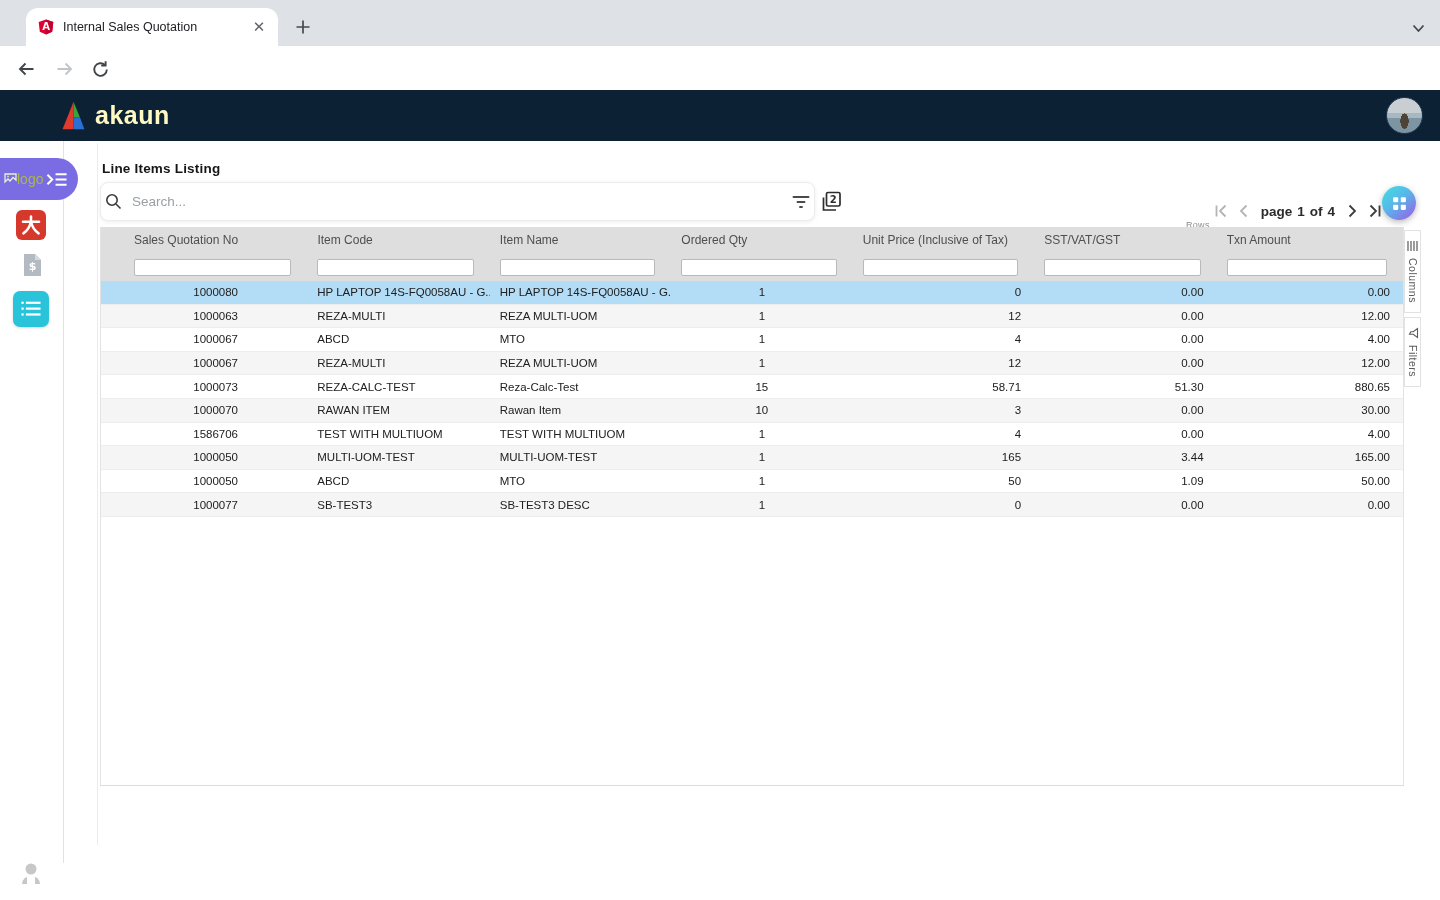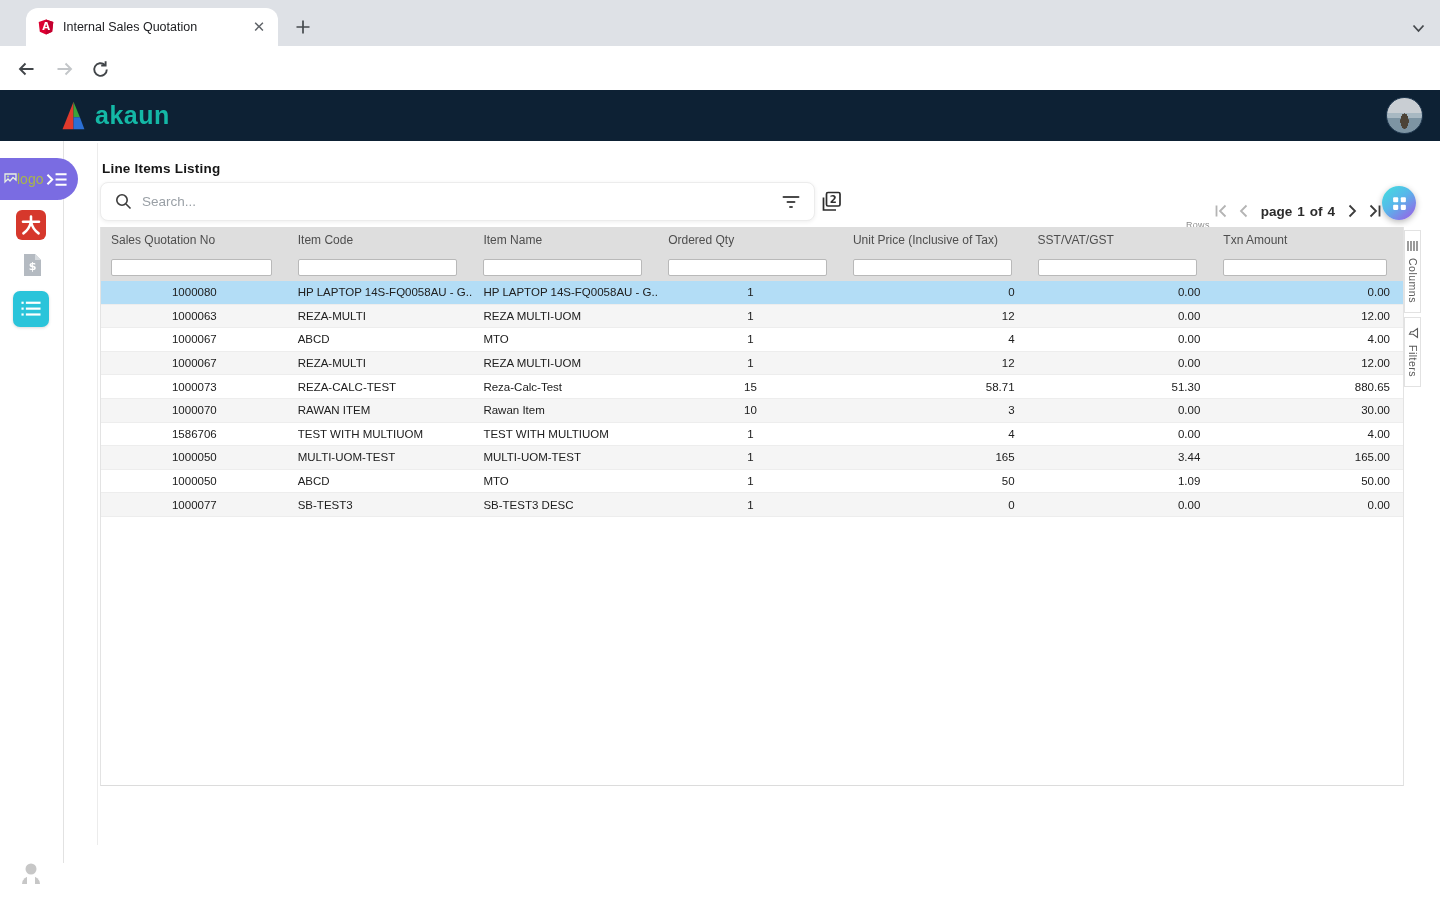--- a/index.html
+++ b/index.html
@@ -28,21 +28,21 @@
   #urltext { font-size:15px; color:#202124; margin-left:9px; white-space:nowrap; letter-spacing:.1px; }
   .url-icons { margin-left:auto; display:flex; align-items:center; gap:21px; }
   .chrome-right { position:absolute; top:51px; display:flex; align-items:center; gap:19px; left:1300px; }
   #profile-badge { width:25px; height:25px; border-radius:50%; background:var(--profile-blue);
     color:#fff; font-size:12.5px; font-weight:700; display:flex; align-items:center; justify-content:center; }
 
   
   #appbar { position:absolute; left:0; top:90px; width:1440px; height:51px; background:var(--navbar-bg);
     display:flex; align-items:center; }
   #brand { display:flex; align-items:center; gap:7px; margin-left:59px; }
-  #brand .brandname { color:#14b8a6; font-size:25px; font-weight:700; letter-spacing:.5px; }
+  #brand .brandname { color:#fef9c3; font-size:25px; font-weight:700; letter-spacing:.5px; }
   #appbar-avatar { position:absolute; right:17px; top:7px; width:37px; height:37px; border-radius:50%;
     overflow:hidden; border:1px solid #233b52;
     background:
       radial-gradient(ellipse 7px 13px at 50% 66%, #4d4337 0 58%, rgba(0,0,0,0) 60%),
       linear-gradient(#c9ced3 0 44%, #a8b8c2 44% 58%, #7d94a3 58% 100%); }
 
   
   #sidebar-border { position:absolute; left:63px; top:141px; height:722px; width:0;
     border-left:1px solid #e2e2e2; }
   #logo-pill { position:absolute; left:0; top:158px; width:78px; height:42px; background:var(--purple);
@@ -56,21 +56,21 @@
     box-shadow:0 1px 3px rgba(0,0,0,.15); }
   #person-icon { left:20px; top:861px; width:22px; height:24px; }
 
   
   #content-edge { position:absolute; left:97px; top:143px; height:702px; width:0;
     border-left:1px solid #ececec; }
   #page-title { position:absolute; left:102px; top:161px; font-size:13.5px; font-weight:600;
     color:#161616; letter-spacing:.2px; }
   #search-card { position:absolute; left:100px; top:182px; width:715px; height:39px; background:#fff;
     border:1px solid #ececec; border-radius:8px; box-shadow:0 1px 4px rgba(0,0,0,.07);
-    display:flex; align-items:center; padding:0 14px; }
+    display:flex; align-items:center; padding:0 4px; }
   #search-input { border:none; outline:none; flex:1; font-size:13.5px; color:#333; margin-left:10px;
     font-family:inherit; background:transparent; }
   #search-input::placeholder { color:#9aa0a6; }
   #pages-icon { position:absolute; left:819px; top:190px; width:24px; height:24px; }
 
   #rows-group { position:absolute; left:1186px; top:185px; width:48px; }
   #rows-label { font-size:9px; color:#8d8d8d; letter-spacing:.3px;margin-top:35px; }
   #rows-select { display:flex; align-items:center; justify-content:space-between; width:46px;
     border-bottom:1px solid #adadad; padding-bottom:3px; margin-top:2px; }
   #rows-value { font-size:13px; color:#222; }
@@ -92,21 +92,21 @@
   .th { font-size:12px; color:#4e4e4e; padding-left:10px; white-space:nowrap; overflow:hidden; }
   .tfilter { display:flex; height:28px; background:#dedede; }
   .tf { padding:4px 16px 0 10px; }
   .tf input { width:100%; height:17px; border:1px solid #b9b9b9; border-radius:2px; background:#fff;
     outline:none; font-size:11px; padding:0 4px; }
   .tr { display:flex; height:23.6px; align-items:center; border-bottom:1px solid #ededed;
     background:#fff; }
   .tr:nth-child(even) { background:#f5f5f5; }
   .tr.selected { background:var(--selected-row) !important; }
   .td { font-size:11.5px; color:#202020; white-space:nowrap; overflow:hidden; }
-  .c0 { width:187px; } .c1 { width:186px; } .c2 { width:185px; } .c3 { width:185px; }
+  .c0 { width:187px;margin-left:23px; } .c1 { width:186px; } .c2 { width:185px; } .c3 { width:185px; }
   .c4 { width:185px; } .c5 { width:186px; } .c6 { width:190px; }
   .td.c0, .td.c3 { text-align:center; }
   .td.c1, .td.c2 { padding-left:10px; }
   .td.c4, .td.c5, .td.c6 { text-align:right; padding-right:13px; }
 
   
   #side-tabs { position:absolute; left:1404px; top:230px; width:17px; }
   .side-tab { writing-mode:vertical-rl; background:#fff; border:1px solid #e2e2e2; color:#5a5a5a;
     font-size:10.5px; letter-spacing:.5px; display:flex; align-items:center; gap:6px;
     padding:9px 1px; width:17px; }

